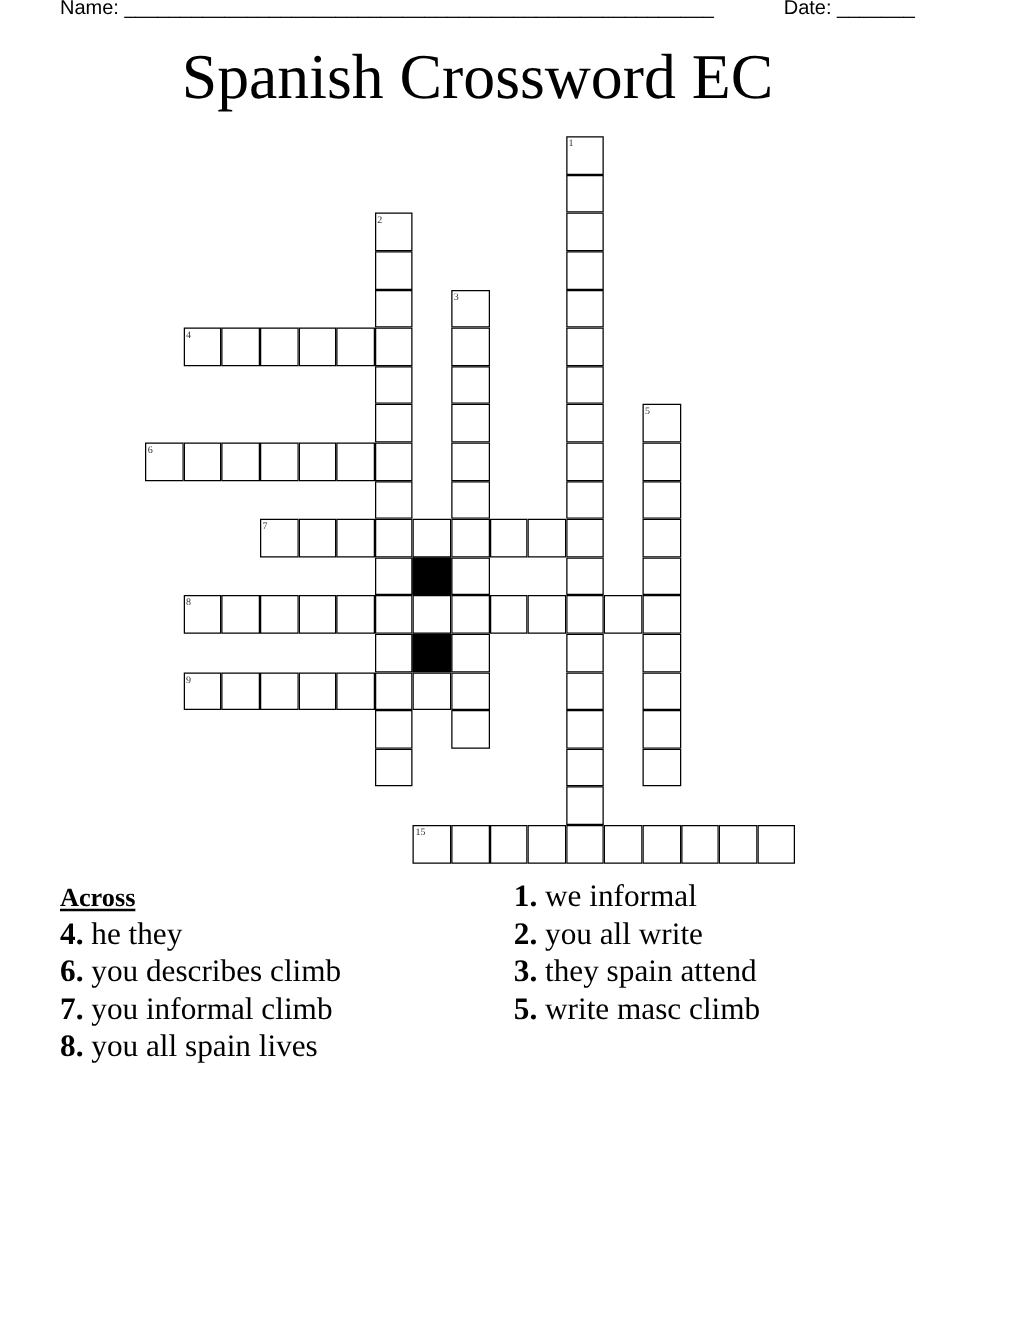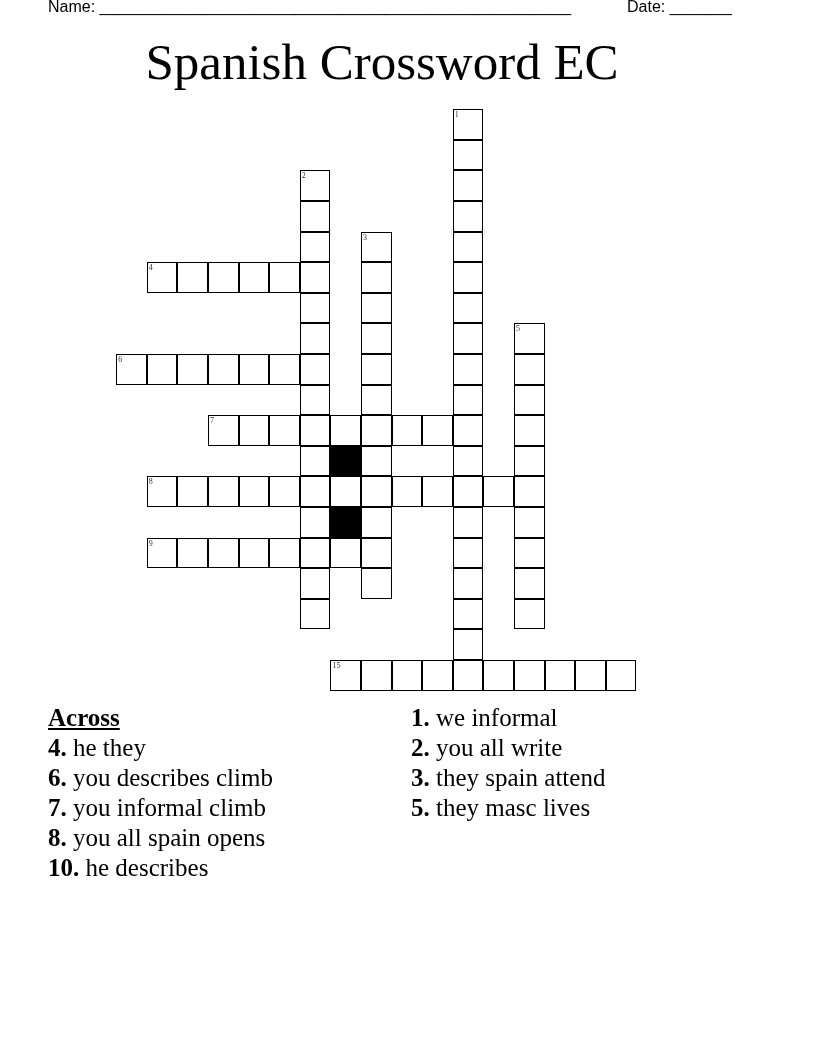--- a/index.html
+++ b/index.html
@@ -4,21 +4,21 @@
 <style>
   html, body { margin: 0; padding: 0; background: #ffffff; }
   body { width: 816px; height: 1056px; position: relative; overflow: hidden; font-family: "Liberation Serif", serif; color: #000; }
   .hdr { position: absolute; top: -2px; font-family: "Liberation Sans", sans-serif; font-size: 16px; white-space: pre; }
   .title { position: absolute; top: 32px; left: 0; width: 764px; text-align: center; font-size: 51px; line-height: 60px; }
   #grid { position: absolute; left: 0; top: 0; width: 816px; height: 700px; }
   .cell { position: absolute; width: 30.6px; height: 30.6px; box-sizing: border-box; border: 1.6px solid #000; background: #fff; margin-left: -0.8px; margin-top: -0.8px; }
   .cell.black { background: #000; }
   .num { position: absolute; left: 1px; top: 0px; font-size: 8px; line-height: 9px; font-family: "Liberation Serif", serif; color: #333; }
   .clues { position: absolute; top: 703px; font-size: 25px; line-height: 30px; }
-  .clues h3 { margin: 0; font-size: 25px; font-weight: bold; text-decoration: underline; line-height: 30px; }
+  .clues h3 { margin: 0; font-size: 21px; font-weight: bold; text-decoration: underline; line-height: 30px; }
   .clue b { font-weight: bold; }
 </style>
 </head>
 <body>
 
 <div class="hdr" style="left:48px;">Name: _____________________________________________________</div>
 <div class="hdr" style="left:627px;">Date: _______</div>
 
 <div class="title">Spanish Crossword EC</div>
 
@@ -142,22 +142,21 @@
     <div class="cell" style="left: 545.4px; top: 660.8px;"></div>
     <div class="cell" style="left: 576px; top: 660.8px;"></div>
     <div class="cell" style="left: 606.6px; top: 660.8px;"></div>
   </div>
 
 <div class="clues" style="left:48px;">
   <h3>Across</h3>
   <div class="clue"><b>4.</b><span> he they</span></div>
   <div class="clue"><b>6.</b><span> you describes climb</span></div>
   <div class="clue"><b>7.</b><span> you informal climb</span></div>
-  <div class="clue"><b>8.</b><span> you all spain opens</span></div>
-  <div class="clue"><b>10.</b><span> he describes</span></div>
+  <div class="clue"><b>8.</b><span> you all spain lives</span></div>
 </div>
 
 <div class="clues" style="left:411px;">
   <div class="clue"><b>1.</b><span> we informal</span></div>
   <div class="clue"><b>2.</b><span> you all write</span></div>
   <div class="clue"><b>3.</b><span> they spain attend</span></div>
-  <div class="clue"><b>5.</b><span> they masc lives</span></div>
+  <div class="clue"><b>5.</b><span> write masc climb</span></div>
 </div>
 
 </body></html>

